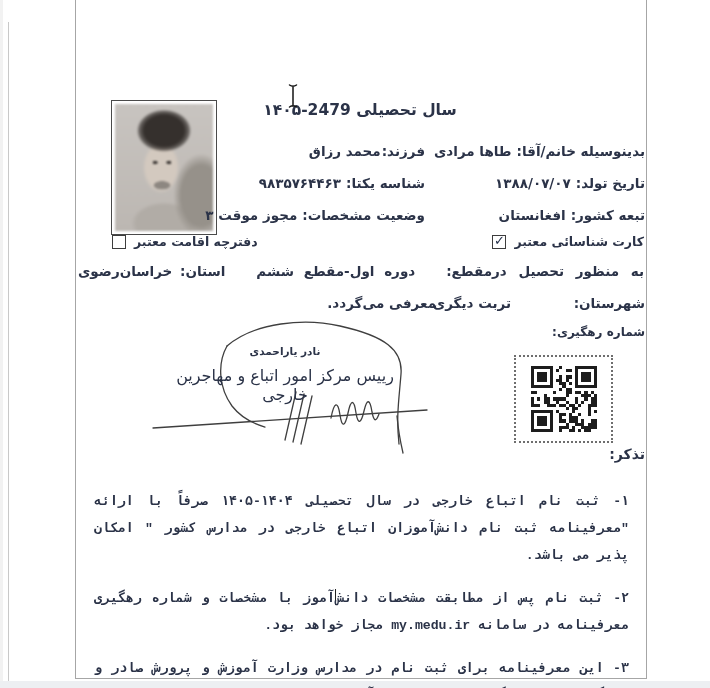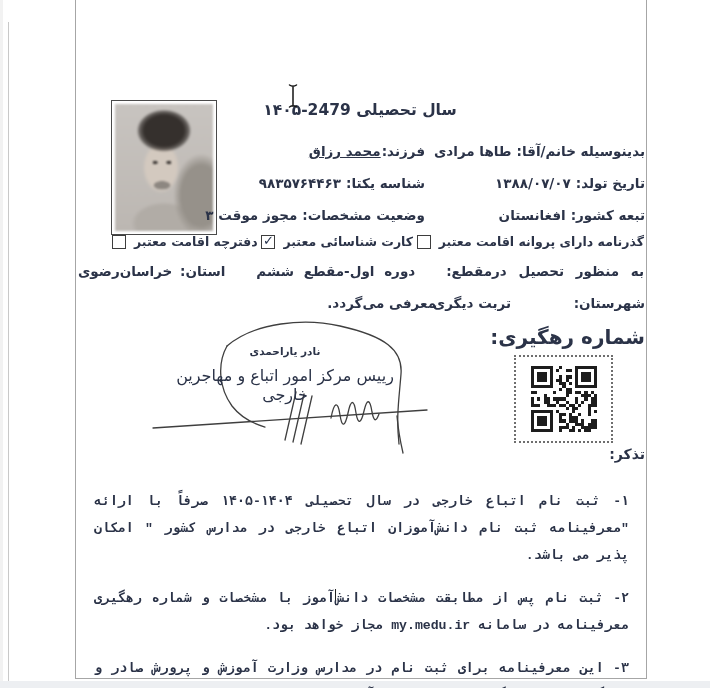--- a/index.html
+++ b/index.html
@@ -34,40 +34,40 @@
       linear-gradient(180deg,#c8c4c0,#bcb7b2);
   }
 
   
   .title{left:225px;top:101px;width:270px;text-align:center;font-size:15.5px;font-weight:700;direction:rtl;}
   .ibeam{left:287px;top:83px;}
 
   
   .fld{direction:rtl;font-size:13.5px;font-weight:700;white-space:nowrap;}
   .fld .v{margin-inline-start:5px;}
-  .fld .v.tight{margin-inline-start:1px;text-decoration:underline;}
+  .fld .v.tight{margin-inline-start:1px;}
   .f-r1{right:65px;top:143px;} .f-l1{right:285px;top:143px;}
   .f-r2{right:65px;top:175px;} .f-l2{right:285px;top:175px;}
   .f-r3{right:65px;top:207px;} .f-l3{right:285px;top:207px;}
 
   
   .cbrow{left:112px;top:234px;width:532px;display:flex;direction:rtl;justify-content:space-between;align-items:center;font-size:12.5px;font-weight:700;}
   .cbg{display:flex;align-items:center;gap:8px;}
   .cbx{width:12px;height:12px;border:1.5px solid #3d3d3d;display:inline-flex;align-items:center;justify-content:center;background:#fff;}
   .cbx .tick{font-size:13px;line-height:1;font-weight:700;color:#24304a;margin-top:-2px;}
 
   
   .study1{left:78px;top:263px;width:566px;display:flex;direction:rtl;justify-content:space-between;font-size:13.5px;font-weight:700;white-space:nowrap;}
   .ws7{word-spacing:7px;} .ws5{word-spacing:5px;} .ws3{word-spacing:3px;}
   .county-label{right:65px;top:295px;}
   .county-value{right:199px;top:295px;}
   .closing{right:274px;top:295px;}
   .line2{direction:rtl;font-size:13.5px;font-weight:700;white-space:nowrap;}
 
-  .tracking{right:65px;top:325px;direction:rtl;font-size:20px;font-weight:700;}
+  .tracking{right:65px;top:325px;direction:rtl;font-size:12px;font-weight:700;}
 
   
   .sig{left:135px;top:316px;width:300px;height:150px;}
   .sig svg{position:absolute;left:0;top:0;}
   .sig-name{position:absolute;left:70px;top:29px;width:160px;text-align:center;font-size:10.5px;font-weight:700;direction:rtl;}
   .sig-title{position:absolute;left:22px;top:50px;width:256px;text-align:center;font-size:16px;font-weight:400;direction:rtl;}
 
   
   .qr-box{left:514px;top:355px;width:95px;height:84px;border:2px dotted #6e6e6e;display:flex;align-items:center;justify-content:center;background:#fff;}
   .qr-box svg{display:block;}
@@ -111,24 +111,20 @@
   <span>فرزند:</span><span class="v tight">محمد رزاق</span>
 </div>
 <div class="abs fld f-l2">
   <span>شناسه یکتا:</span><span class="v">۹۸۳۵۷۶۴۴۶۳</span>
 </div>
 <div class="abs fld f-l3">
   <span>وضعیت مشخصات:</span><span class="v">مجوز موقت ۳</span>
 </div>
 
 <div class="abs cbrow">
-  <div class="cbg">
-    <span>گذرنامه دارای پروانه اقامت معتبر</span>
-    <span class="cbx"></span>
-  </div>
   <div class="cbg">
     <span>کارت شناسائی معتبر</span>
     <span class="cbx">
         <span class="tick">✓</span>
       </span>
   </div>
   <div class="cbg">
     <span>دفترچه اقامت معتبر</span>
     <span class="cbx"></span>
   </div>

